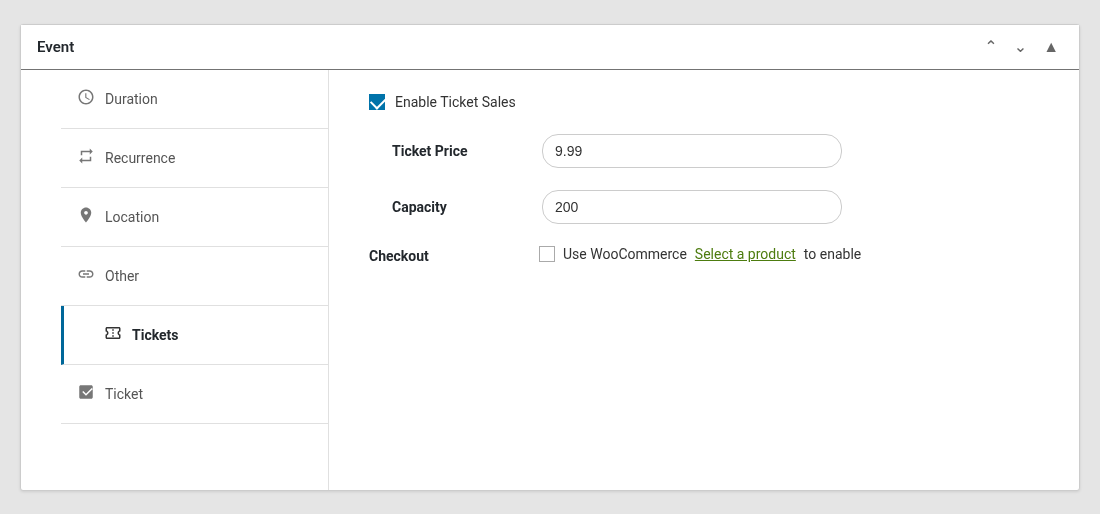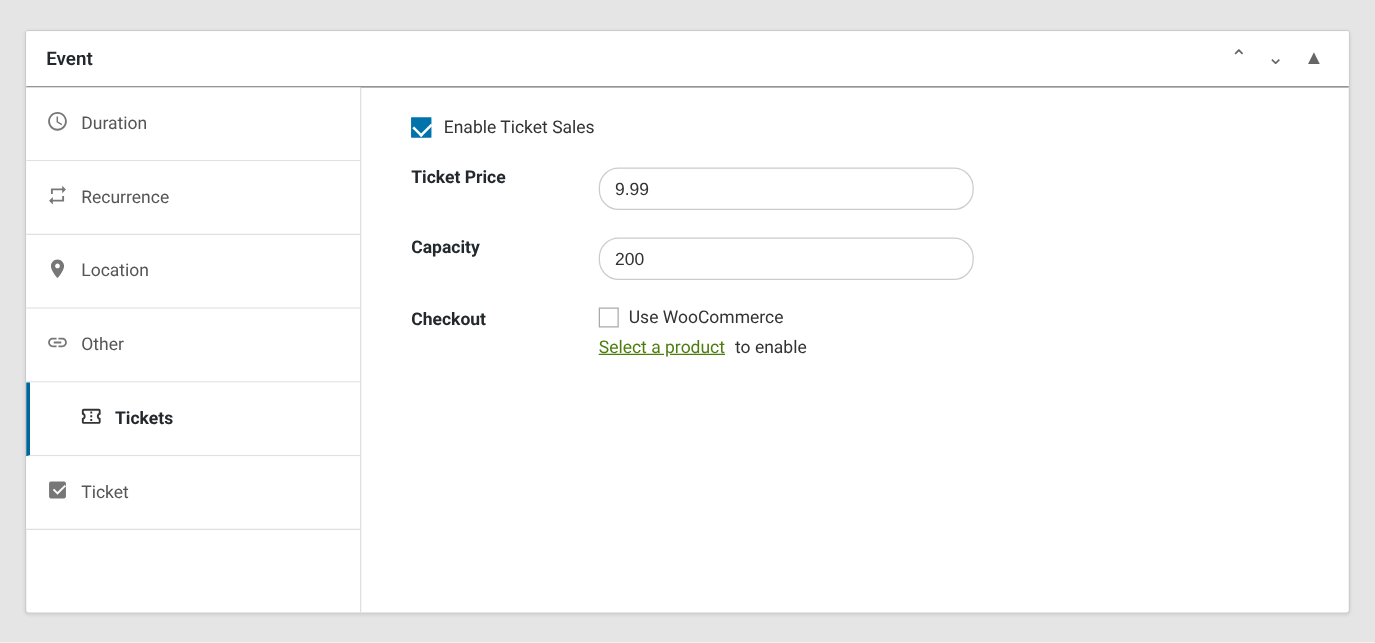--- a/index.html
+++ b/index.html
@@ -48,20 +48,21 @@
       line-height: 1;
     }
     .widget-body {
       display: flex;
       min-height: 420px;
     }
     .sidebar {
       width: 268px;
       border-right: 1px solid #e0e0e0;
       flex-shrink: 0;
+      margin-left: 40px;
     }
     .sidebar-item {
       display: flex;
       align-items: center;
       gap: 10px;
       padding: 18px 16px;
       border-bottom: 1px solid #e0e0e0;
       cursor: pointer;
       background: #fff;
       color: #555;
@@ -119,22 +120,23 @@
       width: 16px;
       height: 16px;
       appearance: none;
       border: 1px solid #aaa;
       background: #fff;
       cursor: pointer;
       flex-shrink: 0;
     }
     .form-row {
       display: flex;
-      align-items: flex-start;
+      align-items: center;
       margin-bottom: 22px;
+      margin-left: 23px;
     }
     .form-label {
       font-weight: 700;
       min-width: 150px;
       color: #23282d;
     }
     .form-input {
       border: 1px solid #ccc;
       border-radius: 16px;
       padding: 8px 12px;
@@ -149,22 +151,23 @@
       margin-bottom: 0;
     }
     .checkout-label {
       font-weight: 700;
       min-width: 150px;
       color: #23282d;
       padding-top: 2px;
     }
     .checkout-options {
       display: flex;
-      flex-direction: column;
+      flex-direction: row;
       gap: 8px;
+      margin-left: 20px;
     }
     .checkout-option {
       display: flex;
       align-items: center;
       gap: 8px;
     }
     .select-link {
       color: #4d7c0f;
       text-decoration: underline;
       cursor: pointer;

